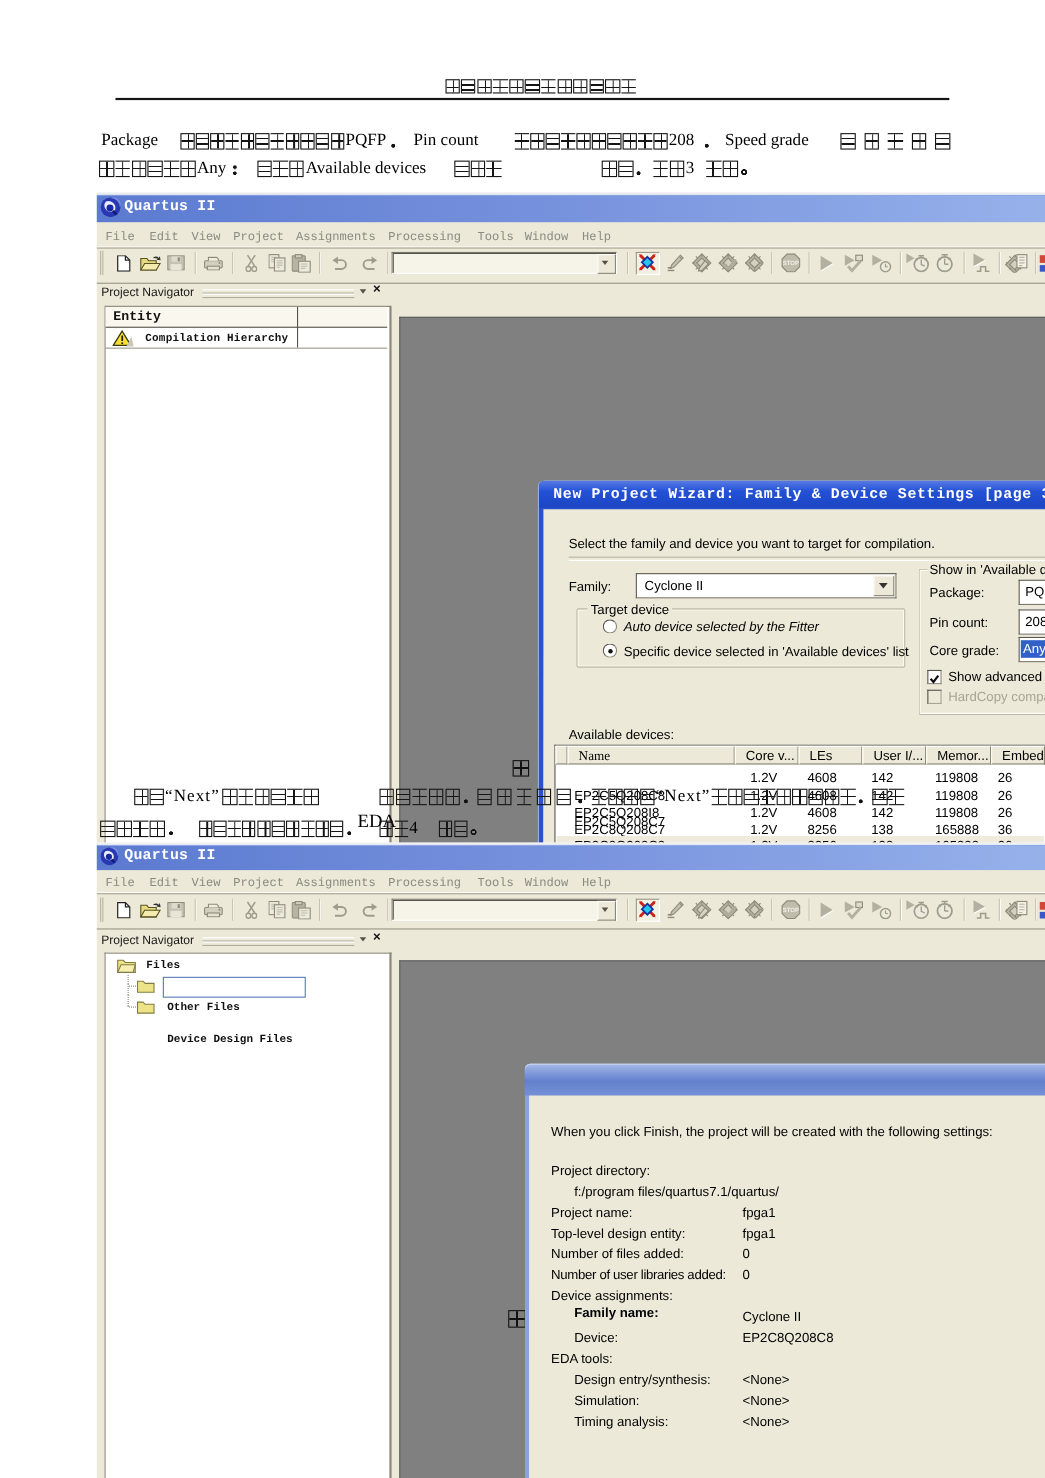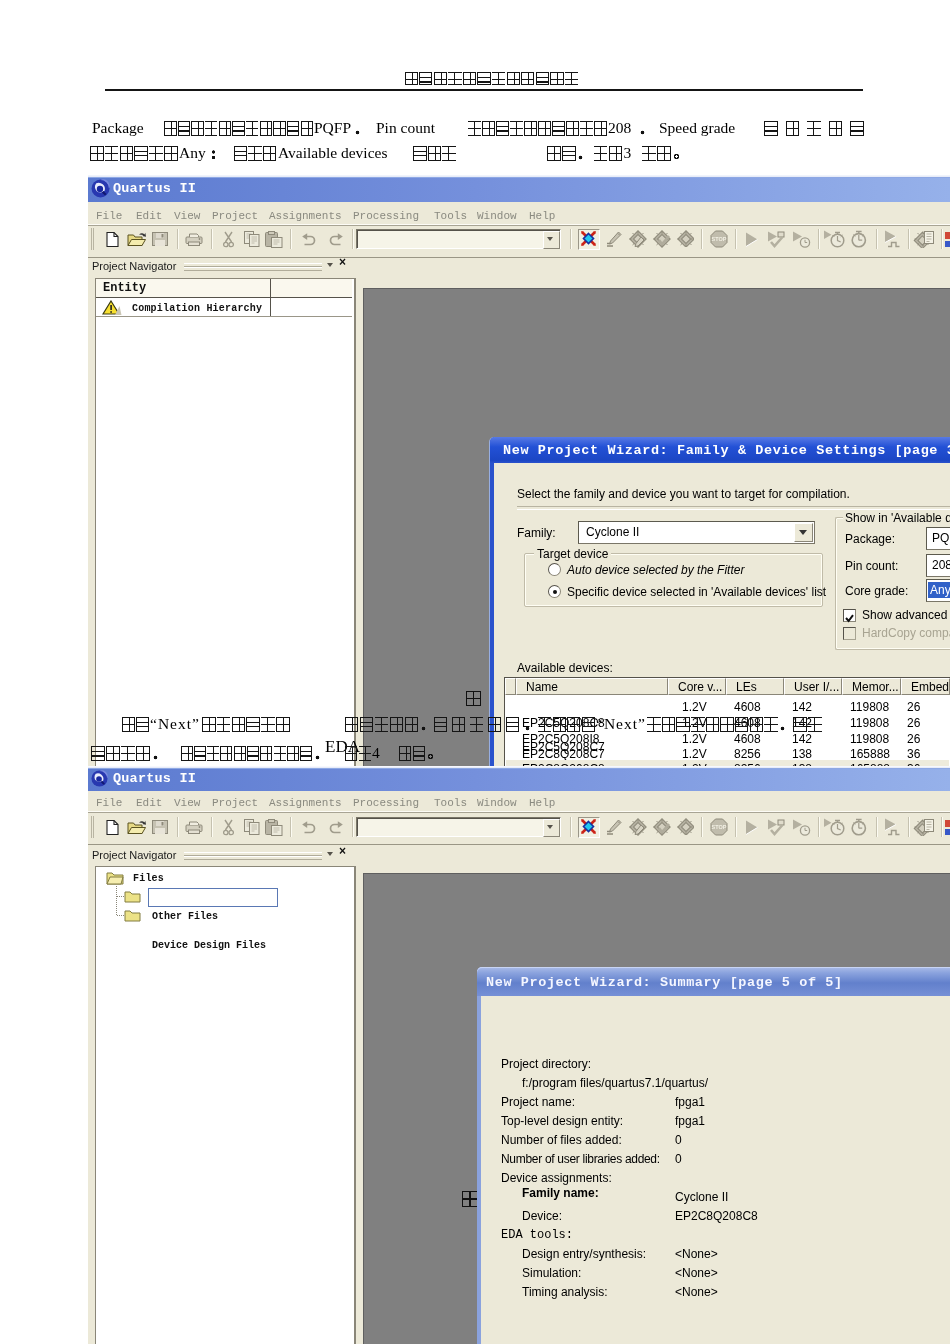--- a/index.html
+++ b/index.html
@@ -243,21 +243,21 @@
 <div class="a" style="left:843px;top:609px;width:11px;height:11px;background:#fff;border:1px solid #8a8678;border-top-color:#55524a;border-left-color:#55524a;"><svg width="11" height="11">
         <path d="M2 5 l2.6 3 L9 2.2" stroke="#111" stroke-width="2" fill="none"></path>
       </svg></div>
 <div class="a f12" style="left:862px;top:608px;white-space:nowrap;">Show advanced d</div>
 <div class="a" style="left:843px;top:627px;width:11px;height:11px;background:#ece9d8;border:1px solid #a8a492;border-top-color:#55524a;border-left-color:#55524a;"></div>
 <div class="a f12" style="left:862px;top:626px;color:#a8a492;white-space:nowrap;">HardCopy compa</div>
 <div class="a f12" style="left:517px;top:661px;">Available devices:</div>
 <div class="a" style="left:504px;top:677px;width:446px;height:95px;background:#fff;border:1px solid #8a8678;border-top-color:#55524a;border-left-color:#55524a;"></div>
 <div class="a" style="left:505px;top:678px;width:11px;height:17px;background:#ece9d8;border:1px solid #fff;border-right:1px solid #8a8678;border-bottom:1px solid #8a8678;box-sizing:border-box;"></div>
 <div class="a" style="left:516px;top:678px;width:152px;height:17px;background:#ece9d8;border:1px solid #fff;border-right:1px solid #8a8678;border-bottom:1px solid #8a8678;box-sizing:border-box;"></div>
-<div class="a f12" style="left:526px;top:680px;">Name</div>
+<div class="a f12" style="left:526px;top:680px;font-family:Liberation Serif, serif;">Name</div>
 <div class="a" style="left:668px;top:678px;width:58px;height:17px;background:#ece9d8;border:1px solid #fff;border-right:1px solid #8a8678;border-bottom:1px solid #8a8678;box-sizing:border-box;"></div>
 <div class="a f12" style="left:678px;top:680px;">Core v...</div>
 <div class="a" style="left:726px;top:678px;width:58px;height:17px;background:#ece9d8;border:1px solid #fff;border-right:1px solid #8a8678;border-bottom:1px solid #8a8678;box-sizing:border-box;"></div>
 <div class="a f12" style="left:736px;top:680px;">LEs</div>
 <div class="a" style="left:784px;top:678px;width:58px;height:17px;background:#ece9d8;border:1px solid #fff;border-right:1px solid #8a8678;border-bottom:1px solid #8a8678;box-sizing:border-box;"></div>
 <div class="a f12" style="left:794px;top:680px;">User I/...</div>
 <div class="a" style="left:842px;top:678px;width:59px;height:17px;background:#ece9d8;border:1px solid #fff;border-right:1px solid #8a8678;border-bottom:1px solid #8a8678;box-sizing:border-box;"></div>
 <div class="a f12" style="left:852px;top:680px;">Memor...</div>
 <div class="a" style="left:901px;top:678px;width:49px;height:17px;background:#ece9d8;border:1px solid #fff;border-right:1px solid #8a8678;border-bottom:1px solid #8a8678;box-sizing:border-box;"></div>
 <div class="a f12" style="left:911px;top:680px;">Embed..</div>
@@ -614,35 +614,35 @@
 <div class="a" style="z-index:41;left:148px;top:888px;width:128px;height:17px;border:1px solid #5a78b4;"></div>
 <div class="a mono" style="z-index:41;left:152px;top:892px;font-size:10px;font-weight:bold;color:#111;margin-top:48px;">Device Design Files</div>
 <svg class="a" style="z-index:41;left:124px;top:909px;" width="17" height="13">
       <path d="M1 12 L1 2 L6 2 L8 4 L16 4 L16 12 Z" fill="#ece287" stroke="#827c40" stroke-width="1"></path>
     </svg>
 <div class="a mono" style="z-index:41;left:152px;top:911px;font-size:10px;font-weight:bold;color:#111;">Other Files</div>
 <div class="a gray" style="z-index:41;left:363px;top:873px;width:587px;height:471px;"></div>
 <div class="a" style="z-index:42;left:462px;top:1191px;width:16px;height:16px;border:1.6px solid #111;box-sizing:border-box;background:linear-gradient(to right,transparent 44%,#111 44%,#111 56%,transparent 56%),linear-gradient(to bottom,transparent 44%,#111 44%,#111 56%,transparent 56%);"></div>
 <div class="a" style="z-index:43;left:477px;top:967px;width:473px;height:377px;background:#ece9d8;border-left:4px solid #8aa2de;border-radius:5px 0 0 0;"></div>
 <div class="a" style="z-index:43;left:477px;top:967px;width:473px;height:29px;border-radius:5px 0 0 0;background:linear-gradient(180deg,#aabce8 0%,#8ba3de 20%,#6280cc 55%,#7690d6 100%);box-shadow:inset 0 1px 0 #c8d4f4;"></div>
-<div class="a ttl" style="z-index:43;left:486px;top:975px;letter-spacing:.6px;color:#f4f6ff;">New Project Wizard: Summary [page 5 of 5]</div>
+<div class="a f12" style="z-index:43;left:501px;top:1022px;">When you click Finish, the project will be created with the following settings:</div>
 <div class="a f12" style="z-index:43;left:501px;top:1057px;">Project directory:</div>
 <div class="a f12" style="z-index:43;left:522px;top:1076px;">f:/program files/quartus7.1/quartus/</div>
 <div class="a f12" style="z-index:43;left:501px;top:1095px;">Project name:</div>
 <div class="a f12" style="z-index:43;left:675px;top:1095px;">fpga1</div>
 <div class="a f12" style="z-index:43;left:501px;top:1114px;">Top-level design entity:</div>
 <div class="a f12" style="z-index:43;left:675px;top:1114px;">fpga1</div>
 <div class="a f12" style="z-index:43;left:501px;top:1133px;">Number of files added:</div>
 <div class="a f12" style="z-index:43;left:675px;top:1133px;">0</div>
 <div class="a f12" style="z-index:43;left:501px;top:1152px;"><span style="letter-spacing:-.3px">Number of user libraries added:</span></div>
 <div class="a f12" style="z-index:43;left:675px;top:1152px;">0</div>
 <div class="a f12" style="z-index:43;left:501px;top:1171px;">Device assignments:</div>
 <div class="a f12" style="z-index:43;left:522px;top:1186px;font-weight:bold;">Family name:</div>
 <div class="a f12" style="z-index:43;left:675px;top:1190px;">Cyclone II</div>
 <div class="a f12" style="z-index:43;left:522px;top:1209px;">Device:</div>
 <div class="a f12" style="z-index:43;left:675px;top:1209px;">EP2C8Q208C8</div>
-<div class="a f12" style="z-index:43;left:501px;top:1228px;font-family:Liberation Mono, monospace;">EDA tools:</div>
+<div class="a f12" style="z-index:43;left:501px;top:1228px;">EDA tools:</div>
 <div class="a f12" style="z-index:43;left:522px;top:1247px;">Design entry/synthesis:</div>
 <div class="a f12" style="z-index:43;left:675px;top:1247px;">&lt;None&gt;</div>
 <div class="a f12" style="z-index:43;left:522px;top:1266px;">Simulation:</div>
 <div class="a f12" style="z-index:43;left:675px;top:1266px;">&lt;None&gt;</div>
 <div class="a f12" style="z-index:43;left:522px;top:1285px;">Timing analysis:</div>
 <div class="a f12" style="z-index:43;left:675px;top:1285px;">&lt;None&gt;</div>
 </div>
 </body></html>

